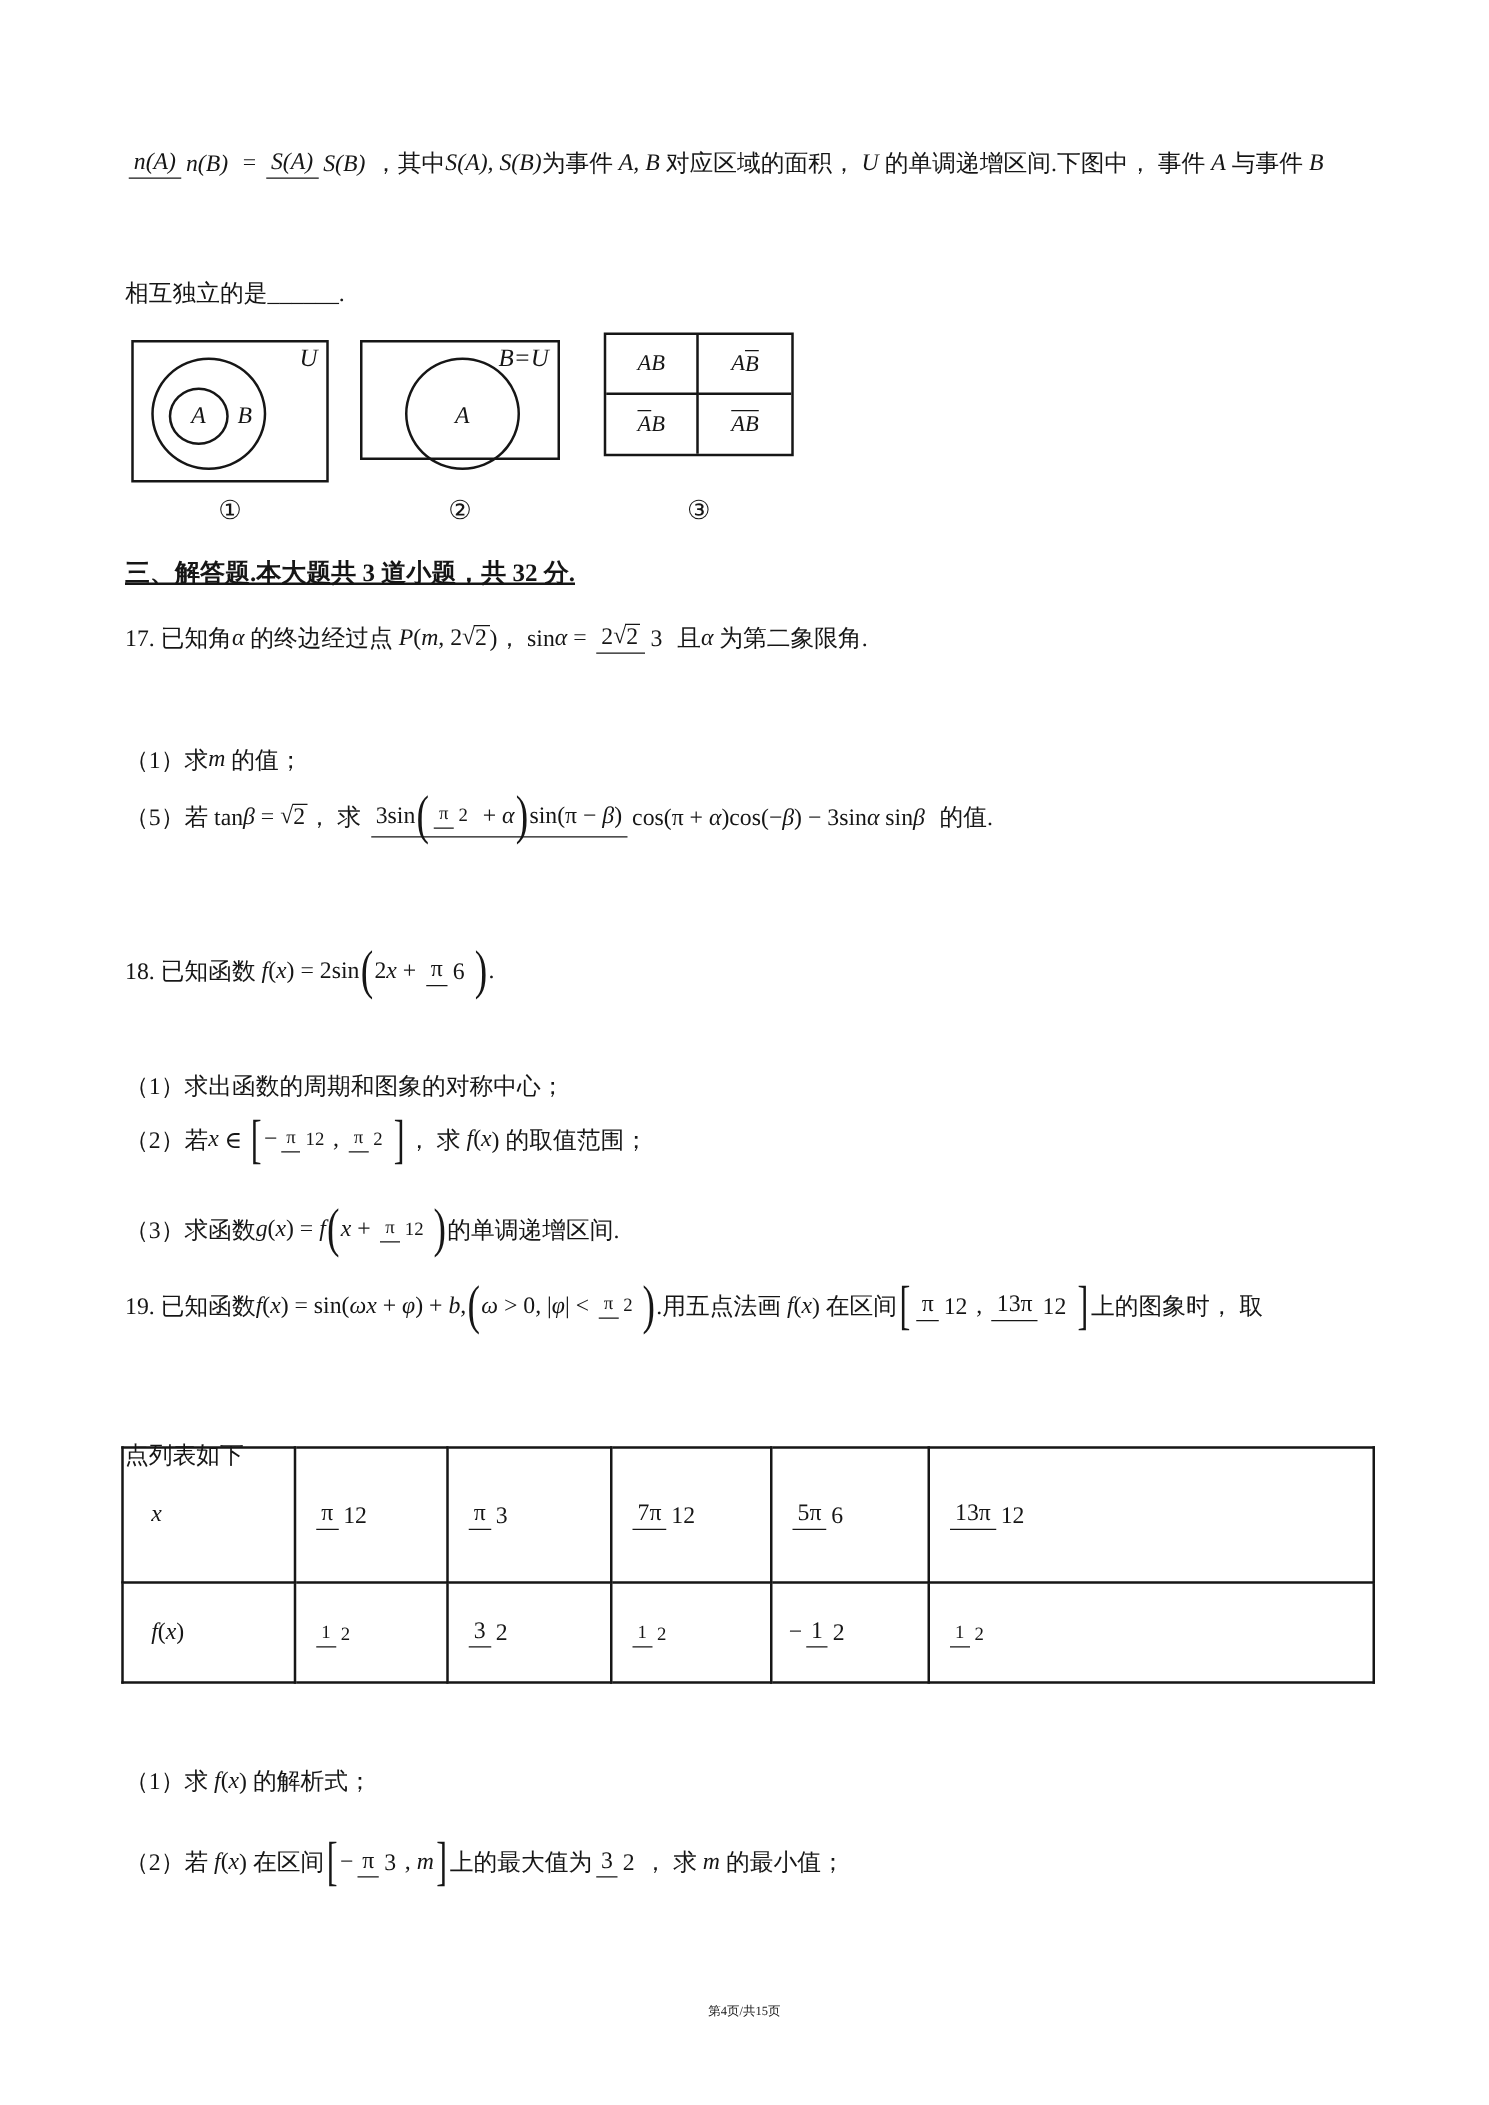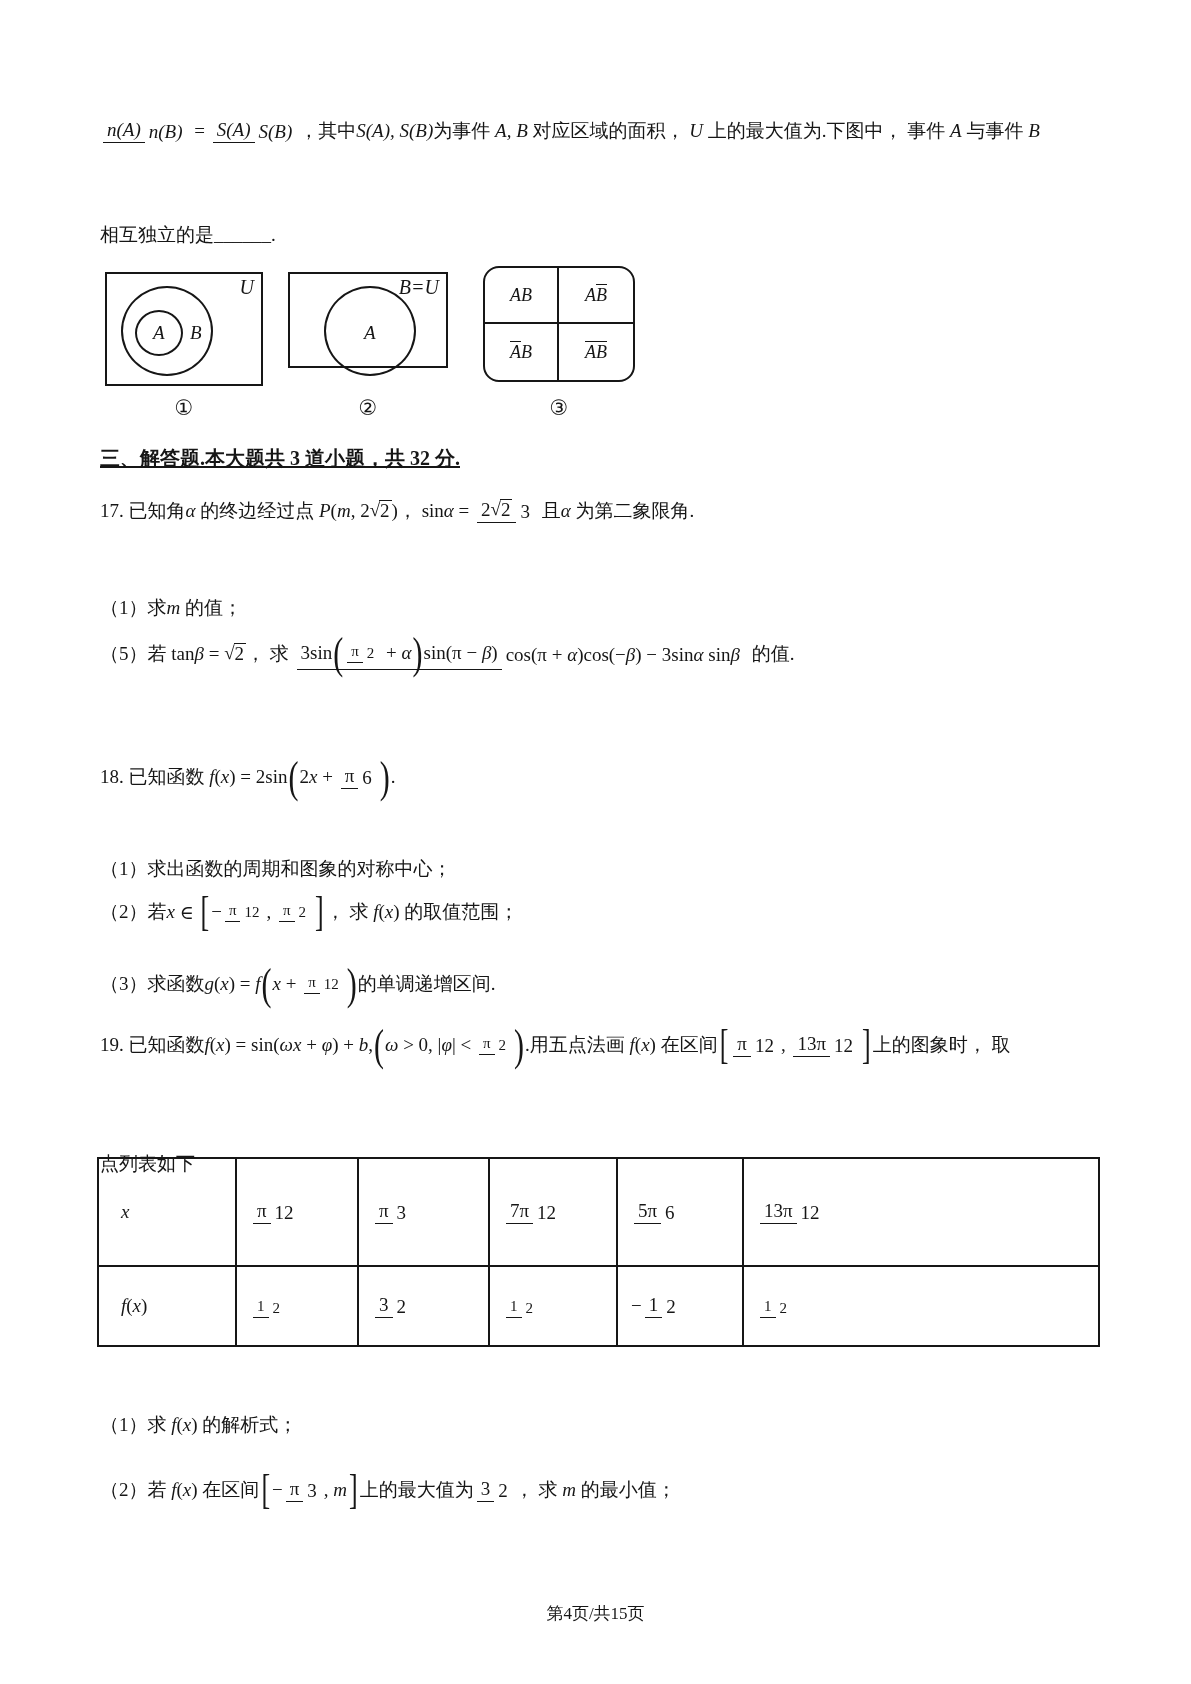--- a/index.html
+++ b/index.html
@@ -35,21 +35,21 @@
   .bb { font-size:26px; line-height:1; display:inline-block; transform:scaleY(1.65); margin:0 2px; font-weight:400; }
 
   
   .bar { display:inline-block; font-style:italic; border-top:1.6px solid #161616; padding-top:1px; line-height:1.1; }
 
   
   .figrow { position:absolute; top:266px; left:0; width:100%; height:165px; }
   .figbox { position:absolute; border:2px solid #161616; background:#fff; }
   #fig1 { left:105px; top:6px;  width:158px; height:114px; }
   #fig2 { left:288px; top:6px;  width:160px; height:96px; }
-  #fig3 { left:483px; top:0;    width:152px; height:116px; display:grid; grid-template-columns:1fr 1fr; grid-template-rows:1fr 1fr;border-radius:16px; }
+  #fig3 { left:483px; top:0;    width:152px; height:99px; display:grid; grid-template-columns:1fr 1fr; grid-template-rows:1fr 1fr; }
   .circle { position:absolute; border:2px solid #161616; border-radius:50%; }
   #fig1 .outer { left:14px; top:12px; width:92px; height:90px; }
   #fig1 .inner { left:28px; top:36px; width:48px; height:46px; }
   #fig2 .big   { left:34px; top:12px; width:92px; height:90px; }
   .clabel { position:absolute; font-style:italic; font-size:19px; line-height:1; }
   .fig-corner { position:absolute; right:7px; top:3px; font-style:italic; font-size:20px; line-height:1; }
   .f3cell { display:flex; align-items:center; justify-content:center; font-size:18px; }
   .f3cell:nth-child(1) { border-right:2px solid #161616; border-bottom:2px solid #161616; }
   .f3cell:nth-child(2) { border-bottom:2px solid #161616; }
   .f3cell:nth-child(3) { border-right:2px solid #161616; }
@@ -59,21 +59,21 @@
   #cap3 { left:483px; width:152px; }
 
   
   #ptable { position:absolute; top:1157px; left:97px; border-collapse:collapse; table-layout:fixed; }
   #ptable td { border:2px solid #161616; vertical-align:middle; padding-left:13px; }
   #ptable td.hd { padding-left:22px; }
   #ptable tr:first-child { height:108px; }
   #ptable tr:last-child  { height:80px; }
   .cf { display:inline-flex; align-items:center; white-space:nowrap; }
 
-  .footer { position:absolute; top:1602px; left:0; width:100%; text-align:center; font-size:17px; }
+  .footer { position:absolute; top:1602px; left:0; width:100%; text-align:center; font-size:10px; }
 </style>
 </head>
 <body>
 
 <div>
 
   <div class="ln" style="top:118px">
       <span class="frac">
         <span class="num">
           <span class="vr">n(A)</span>
@@ -90,21 +90,21 @@
         <span class="den">
           <span class="vr">S(B)</span>
         </span>
       </span>
       <span class="tx">，其中</span>
       <span class="vr">S(A), S(B)</span>
       <span class="tx">为事件 </span>
       <span class="vr">A, B</span>
       <span class="tx"> 对应区域的面积， </span>
       <span class="vr">U</span>
-      <span class="tx"> 上的最大值为.下图中， 事件 </span>
+      <span class="tx"> 的单调递增区间.下图中， 事件 </span>
       <span class="vr">A</span>
       <span class="tx"> 与事件 </span>
       <span class="vr">B</span>
     </div>
   <div class="ln" style="top:222px">
       <span class="tx">相互独立的是______.</span>
     </div>
 
   <div class="figrow">
     <div class="figbox" id="fig1">

